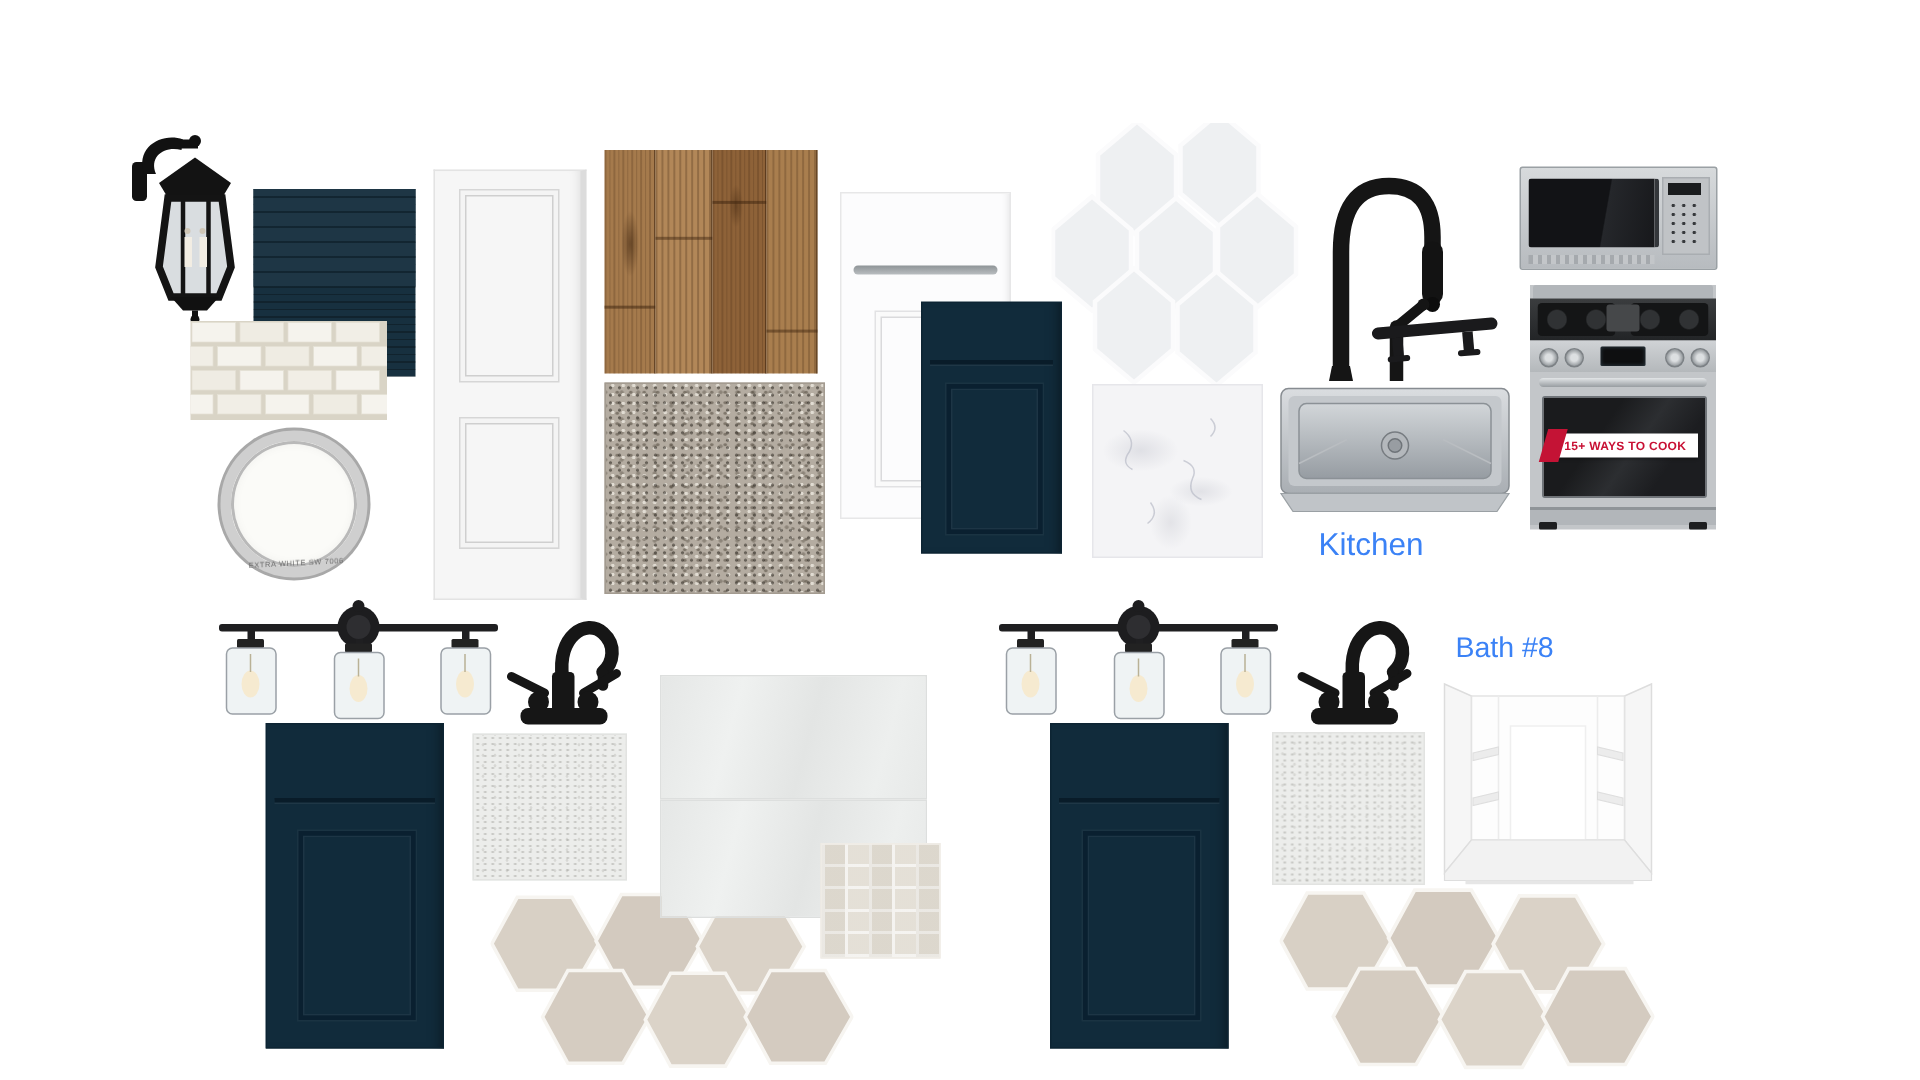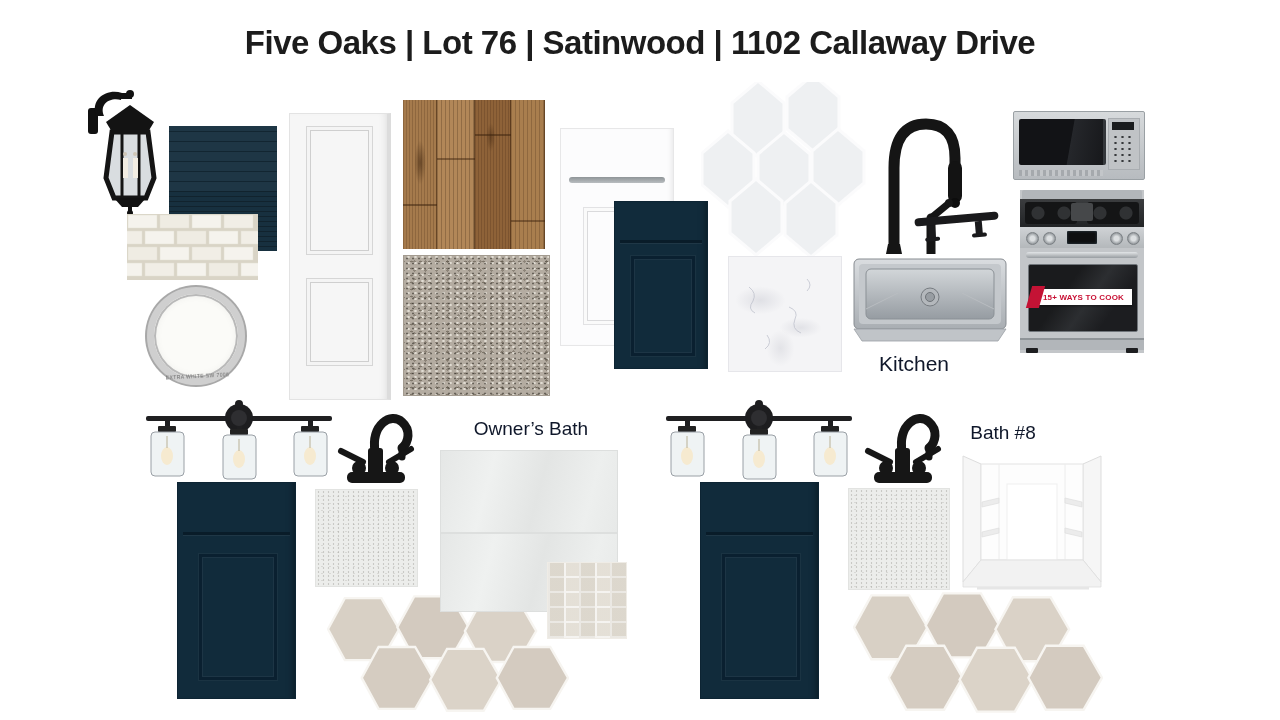--- a/index.html
+++ b/index.html
@@ -1,21 +1,21 @@
 <!DOCTYPE html>
 <html><head>
 <meta charset="utf-8">
 <style>
   html,body{margin:0;padding:0;background:#fff;}
   #board{position:relative;width:1280px;height:720px;background:#ffffff;overflow:hidden;
          font-family:"Liberation Sans",sans-serif;color:#1a1a1a;}
   .ab{position:absolute;}
   .title{left:0;top:24px;width:1280px;text-align:center;font-size:33px;font-weight:600;
          letter-spacing:-0.5px;color:#1c1c1c;}
-  .lbl{font-size:19px;color:#0f172a;text-align:center;white-space:nowrap;}
+  .lbl{font-size:19px;color:#3b82f6;text-align:center;white-space:nowrap;}
 
   
   .siding{background:#17303f;background-image:
      repeating-linear-gradient(0deg, rgba(0,0,0,.0) 0 4px, rgba(0,0,0,.28) 4px 5px);}
   .siding .grain{position:absolute;left:0;right:0;top:0;height:52%;
      background:#17303f;background-image:
      repeating-linear-gradient(0deg, rgba(255,255,255,.03) 0 9px, rgba(0,0,0,.22) 9px 10px);}
   .lid{border-radius:50%;background:#fbfbf8;border:7px solid #cfcfcf;
        box-shadow:0 0 0 2px #a8a8a8, inset 0 0 0 2px #b9b9b9, inset 0 0 8px rgba(0,0,0,.08);}
   .lidcap{left:150px;top:373px;width:95px;text-align:center;font-size:5px;color:#6b6b6b;
@@ -112,21 +112,20 @@
   .ribbon{position:absolute;left:-6px;top:-3px;width:13px;height:22px;background:#c41335;transform:skewX(-16deg);}
   .bannertxt{position:relative;font-size:8px;font-weight:bold;color:#c81034;letter-spacing:.2px;white-space:nowrap;}
 
   .whitebox{background:#fff;}
 </style>
 </head>
 <body>
 
 <div id="board">
 
-  <div class="ab title">Five Oaks | Lot 76 | Satinwood | 1102 Callaway Drive</div>
 
   <div class="ab" style="left:86px;top:82px;width:82px;height:134px;">
     <svg width="82" height="134" viewBox="0 0 82 134">
       <rect x="2" y="26" width="10" height="26" rx="3" fill="#111"></rect>
       <path d="M10 34 C4 16 22 6 36 11 L35 18 C24 15 13 22 18 34 Z" fill="#111"></path>
       <rect x="32" y="11" width="14" height="6" fill="#111"></rect>
       <circle cx="44" cy="12" r="4" fill="#111"></circle>
       <polygon points="20,40 44,23 68,40 62,50 26,50" fill="#131313"></polygon>
       <polygon points="26,50 62,50 68,96 60,116 28,116 20,96" fill="#d9dde0" stroke="#141414" stroke-width="5"></polygon>
       <line x1="36" y1="52" x2="36" y2="114" stroke="#141414" stroke-width="3"></line>
@@ -341,21 +340,20 @@
       <path d="M71 46 L71 55" stroke="#161616" stroke-width="7" stroke-linecap="round"></path>
       <rect x="37" y="46" width="15" height="28" rx="3" fill="#161616"></rect>
       <path d="M32 60 L10 49" stroke="#161616" stroke-width="6" stroke-linecap="round"></path>
       <path d="M58 60 L80 47" stroke="#161616" stroke-width="6" stroke-linecap="round"></path>
       <circle cx="28" cy="66" r="7" fill="#161616"></circle>
         <circle cx="61" cy="66" r="7" fill="#161616"></circle>
       <rect x="16" y="70" width="58" height="11" rx="5" fill="#161616"></rect>
     </svg>
   </div>
 
-  <div class="ab lbl" style="left:446px;top:418px;width:170px;">Owner’s Bath</div>
 
   <div class="ab ncab" style="left:177px;top:482px;width:119px;height:217px;">
     <div class="dline" style="top:50px;"></div>
     <div class="pnl" style="left:22px;top:72px;width:72px;height:120px;"></div>
   </div>
 
   <div class="ab speckle" style="left:315px;top:489px;width:101px;height:96px;"></div>
 
   <div class="ab" style="left:327px;top:594px;width:242px;height:120px;">
     <svg width="242" height="120" viewBox="0 0 258 125">

